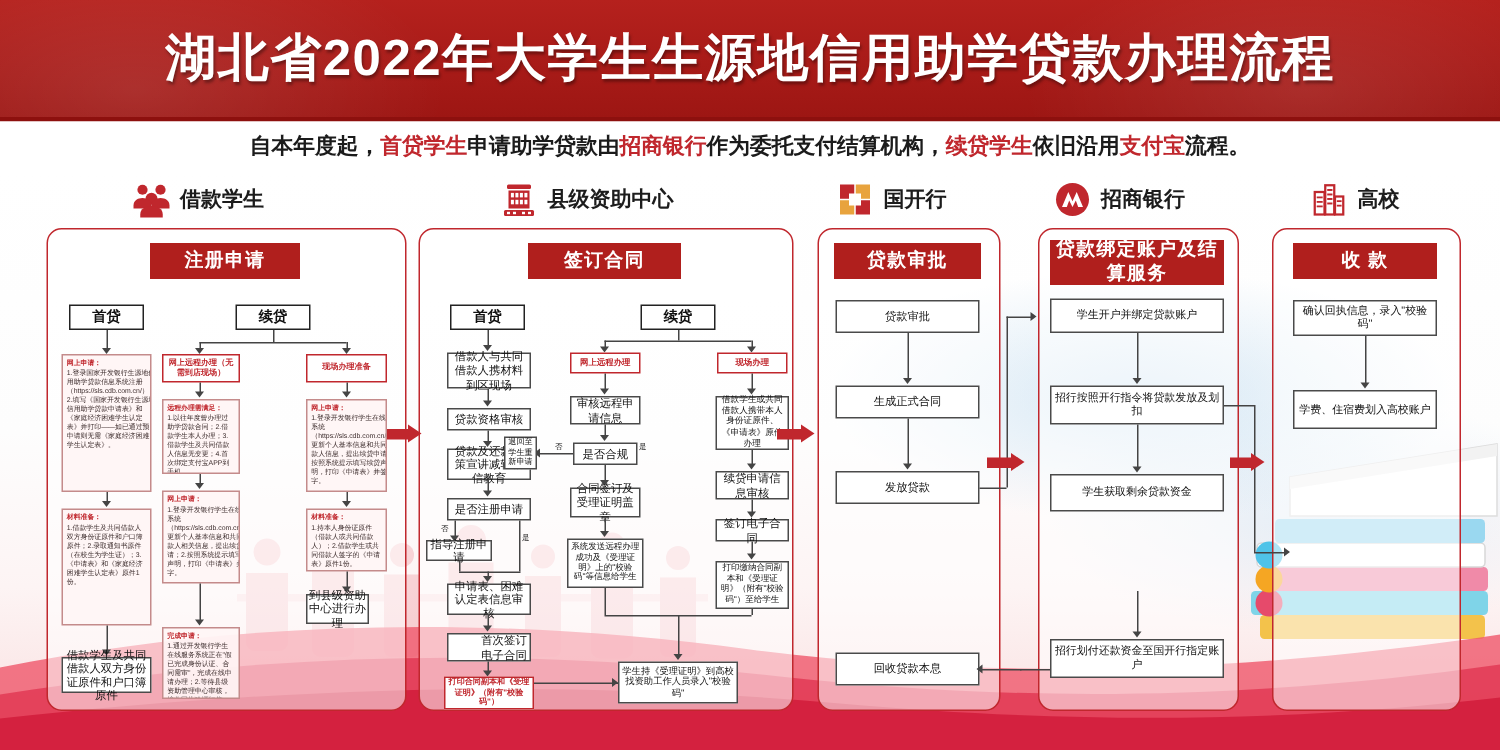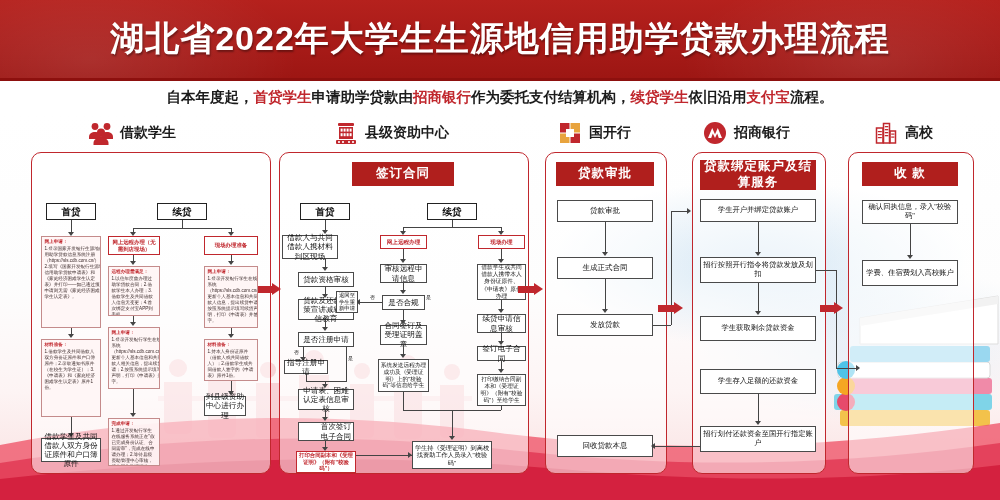--- a/index.html
+++ b/index.html
@@ -272,20 +272,21 @@
       <span class="actor-label">高校</span>
     </div>
   </div>
 
   <div class="panel" style="left:31px;top:152px;width:238px;height:320px;"></div>
   <div class="panel" style="left:279px;top:152px;width:248px;height:320px;"></div>
   <div class="panel" style="left:545px;top:152px;width:120px;height:320px;"></div>
   <div class="panel" style="left:692px;top:152px;width:132px;height:320px;"></div>
   <div class="panel" style="left:848px;top:152px;width:124px;height:320px;"></div>
 
+  <div class="panel-title" style="left:100px;top:162px;width:100px;height:24px;">注册申请</div>
   <div class="panel-title" style="left:352px;top:162px;width:102px;height:24px;">签订合同</div>
   <div class="panel-title" style="left:556px;top:162px;width:98px;height:24px;">贷款审批</div>
   <div class="panel-title" style="left:700px;top:160px;width:116px;height:30px;">贷款绑定账户及结算服务</div>
   <div class="panel-title" style="left:862px;top:162px;width:96px;height:24px;">收 款</div>
 
   <div class="box hdr" style="left:46px;top:203px;width:50px;height:17px;">首贷</div>
   <div class="box hdr" style="left:157px;top:203px;width:50px;height:17px;">续贷</div>
 
   <div class="vline" style="left:71px;top:220px;height:14px;"></div>
   <div class="arw-d" style="left:68px;top:232px;"></div>
@@ -362,21 +363,21 @@
   <div class="vline" style="left:231px;top:381px;height:12px;"></div>
   <div class="arw-d" style="left:228px;top:391px;"></div>
   <div class="box big" style="left:204px;top:396px;width:42px;height:20px;">到县级资助中心进行办理</div>
 
   <div class="box hdr" style="left:300px;top:203px;width:50px;height:17px;">首贷</div>
   <div class="box hdr" style="left:427px;top:203px;width:50px;height:17px;">续贷</div>
 
   <div class="vline" style="left:325px;top:220px;height:12px;"></div>
   <div class="arw-d" style="left:322px;top:230px;"></div>
 
-  <div class="box big" style="left:282px;top:235px;width:56px;height:24px;">借款人与共同借款人携材料到区现场</div>
+  <div class="box big" style="left:298px;top:235px;width:56px;height:24px;">借款人与共同借款人携材料到区现场</div>
   <div class="vline" style="left:325px;top:259px;height:10px;"></div>
     <div class="arw-d" style="left:322px;top:267px;"></div>
   <div class="box big" style="left:298px;top:272px;width:56px;height:15px;">贷款资格审核</div>
   <div class="vline" style="left:325px;top:287px;height:9px;"></div>
     <div class="arw-d" style="left:322px;top:294px;"></div>
   <div class="box big" style="left:298px;top:299px;width:56px;height:21px;">贷款及还款政策宣讲减轻诚信教育</div>
   <div class="vline" style="left:325px;top:320px;height:9px;"></div>
     <div class="arw-d" style="left:322px;top:327px;"></div>
   <div class="box big" style="left:298px;top:332px;width:56px;height:15px;">是否注册申请</div>
 
@@ -471,21 +472,20 @@
   <div class="arw-l" style="left:651px;top:443px;"></div>
   <div class="hline" style="left:653px;top:446px;width:28px;"></div>
 
   <div class="box big" style="left:700px;top:199px;width:116px;height:23px;font-size:7.3px;">学生开户并绑定贷款账户</div>
   <div class="vline" style="left:758px;top:222px;height:32px;"></div>
     <div class="arw-d" style="left:755px;top:252px;"></div>
   <div class="box big" style="left:700px;top:257px;width:116px;height:26px;font-size:7.3px;">招行按照开行指令将贷款发放及划扣</div>
   <div class="vline" style="left:758px;top:283px;height:30px;"></div>
     <div class="arw-d" style="left:755px;top:311px;"></div>
   <div class="box big" style="left:700px;top:316px;width:116px;height:25px;font-size:7.3px;">学生获取剩余贷款资金</div>
-  <div class="box big" style="left:700px;top:369px;width:116px;height:25px;font-size:7.3px;">学生存入足额的还款资金</div>
   <div class="vline" style="left:758px;top:394px;height:29px;"></div>
     <div class="arw-d" style="left:755px;top:421px;"></div>
   <div class="box big" style="left:700px;top:426px;width:116px;height:26px;font-size:7.3px;">招行划付还款资金至国开行指定账户</div>
 
   <div class="hline" style="left:816px;top:270px;width:20px;"></div>
   <div class="vline" style="left:836px;top:270px;height:98px;"></div>
   <div class="hline" style="left:836px;top:368px;width:22px;"></div>
   <div class="arw-r" style="left:856px;top:365px;"></div>
 
   <div class="box big" style="left:862px;top:200px;width:96px;height:24px;font-size:7.3px;">确认回执信息，录入"校验码"</div>

